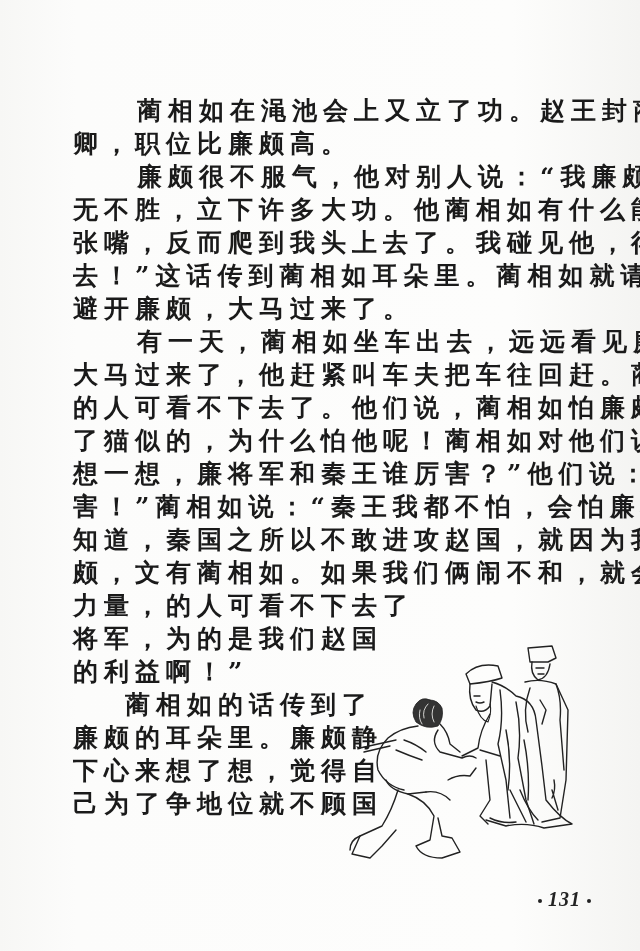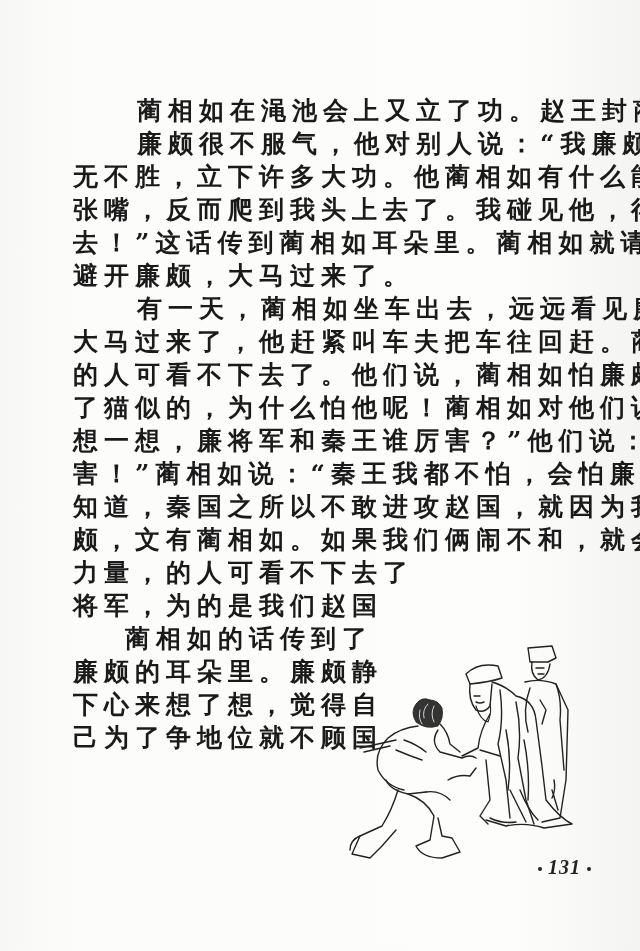--- a/index.html
+++ b/index.html
@@ -44,21 +44,21 @@
   .illustration {
     position: absolute;
     left: 330px;
     top: 640px;
     width: 290px;
     height: 240px;
   }
   .page-number {
     position: absolute;
     left: 532px;
-    top: 856px;
+    top: 888px;
     font-family: "Liberation Serif", "DejaVu Serif", serif;
     font-style: italic;
     font-weight: bold;
     font-size: 20px;
     color: #222;
     letter-spacing: 1px;
   }
   .dot {
     display: inline-block;
     width: 4px; height: 4px;
@@ -69,37 +69,39 @@
   }
 </style>
 </head>
 <body>
 
 <div class="page">
 
   <div class="text-block">
 
     <div class="line indent">蔺相如在渑池会上又立了功。赵王封蔺相如做上</div>
+    <div class="line last">卿，职位比廉颇高。</div>
 
     <div class="line indent">廉颇很不服气，他对别人说：“我廉颇攻无不克，战</div>
     <div class="line">无不胜，立下许多大功。他蔺相如有什么能耐，就靠一</div>
     <div class="line">张嘴，反而爬到我头上去了。我碰见他，得给他个下不</div>
     <div class="line">去！”这话传到蔺相如耳朵里。蔺相如就请病假不上朝，</div>
     <div class="line last">避开廉颇，大马过来了。</div>
 
     <div class="line indent">有一天，蔺相如坐车出去，远远看见廉颇骑着高头</div>
     <div class="line">大马过来了，他赶紧叫车夫把车往回赶。蔺相如手下</div>
     <div class="line">的人可看不下去了。他们说，蔺相如怕廉颇像老鼠见</div>
     <div class="line">了猫似的，为什么怕他呢！蔺相如对他们说：“诸位请</div>
     <div class="line">想一想，廉将军和秦王谁厉害？”他们说：“当然秦王厉</div>
     <div class="line">害！”蔺相如说：“秦王我都不怕，会怕廉将军吗？大家</div>
     <div class="line">知道，秦国之所以不敢进攻赵国，就因为我们武有廉</div>
     <div class="line">颇，文有蔺相如。如果我们俩闹不和，就会削弱赵国的</div>
     <div class="line narrow">力量，的人可看不下去了</div>
     <div class="line narrow">将军，为的是我们赵国</div>
+    <div class="line narrow last">的利益啊！”</div>
 
     <div class="line narrow indent" style="padding-left:52px;width:180px;">蔺相如的话传到了</div>
     <div class="line narrow">廉颇的耳朵里。廉颇静</div>
     <div class="line narrow">下心来想了想，觉得自</div>
     <div class="line narrow">己为了争地位就不顾国</div>
   </div>
 
   <div class="illustration">
     <svg width="290" height="240" viewBox="0 0 290 240" fill="none" stroke="#222" stroke-width="1.4" stroke-linecap="round" stroke-linejoin="round">
 

